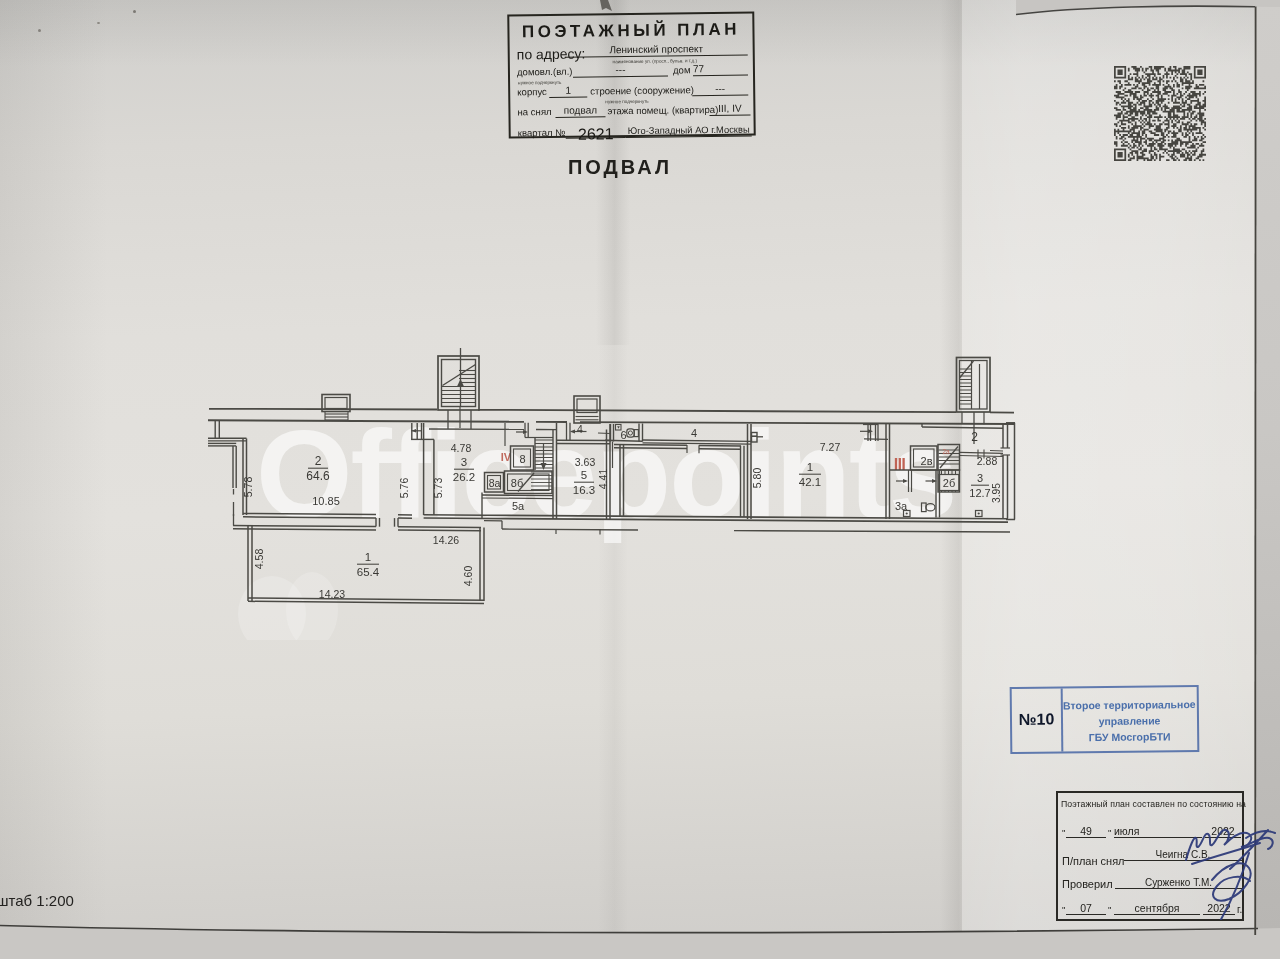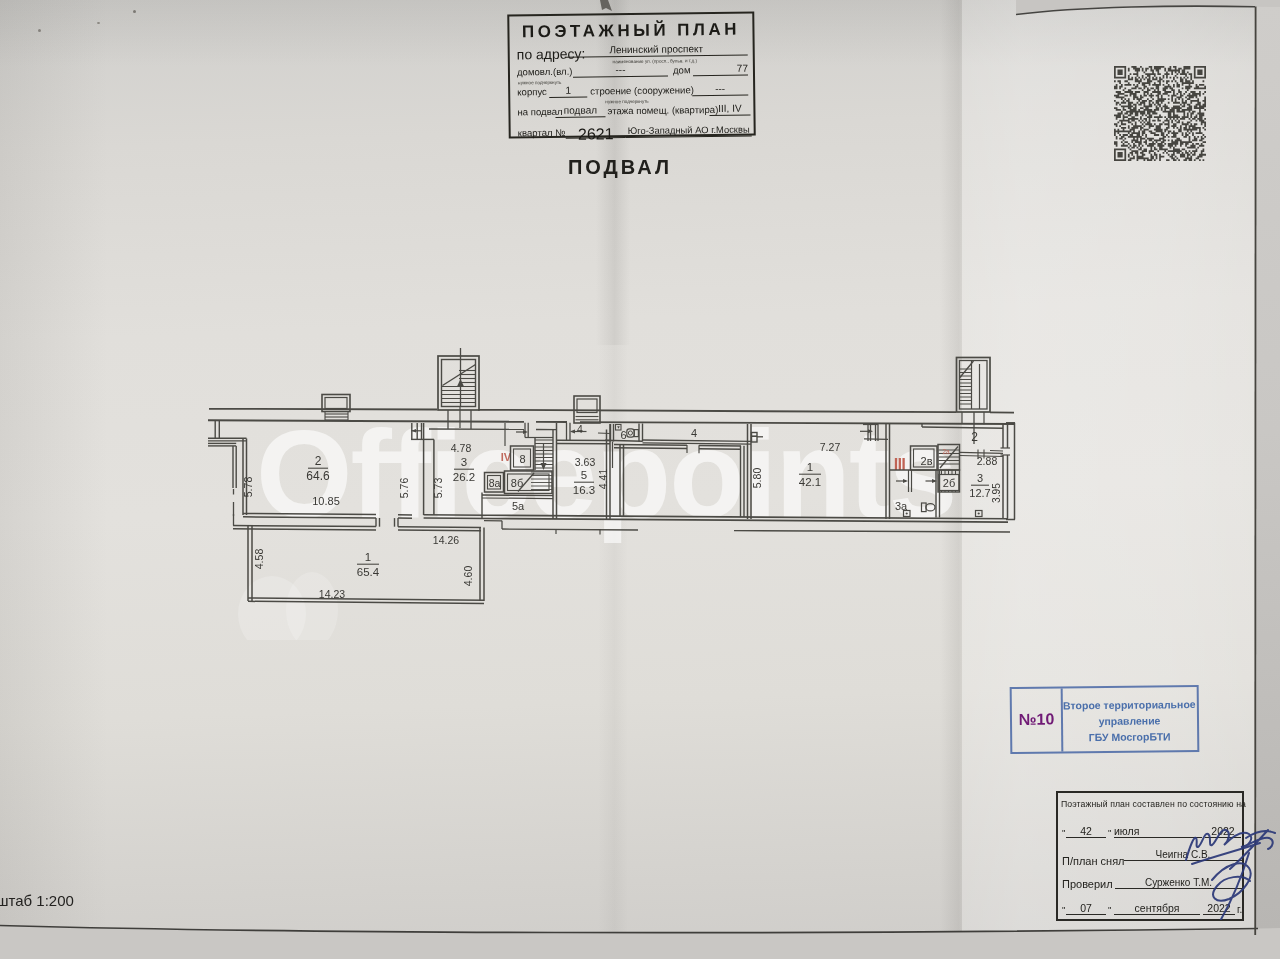--- a/index.html
+++ b/index.html
@@ -51,30 +51,30 @@
 
   <div class="abs" style="left:0;top:6px;width:100%;text-align:center;font-size:17px;font-weight:bold;letter-spacing:3.5px;white-space:nowrap">ПОЭТАЖНЫЙ ПЛАН</div>
 
   <div class="abs" style="left:7px;top:30px;font-size:14px">по адресу:</div>
   <div class="abs" style="left:55px;top:29px;width:183px;height:13px;border-bottom:1.4px solid #26251f;text-align:center;font-size:10px">Ленинский проспект</div>
   <div class="abs" style="left:60px;top:44px;width:170px;text-align:center;font-size:4.6px;color:#3a3934">наименование ул. (просп., бульв. и т.д.)</div>
 
   <div class="abs" style="left:7px;top:50px;font-size:9.6px">домовл.(вл.)</div>
   <div class="abs" style="left:63px;top:49px;width:95px;height:13px;border-bottom:1.4px solid #26251f;text-align:center;font-size:10px">---</div>
   <div class="abs" style="left:163px;top:50px;font-size:9.6px">дом</div>
-  <div class="abs" style="left:183px;top:49px;width:55px;height:13px;border-bottom:1.4px solid #26251f;text-align:right;font-size:10px">77</div>
+  <div class="abs" style="left:183px;top:49px;width:55px;height:13px;border-bottom:1.4px solid #26251f;text-align:left;font-size:10px">77</div>
   <div class="abs" style="left:8px;top:64px;font-size:4.6px;color:#3a3934">нужное подчеркнуть</div>
 
   <div class="abs" style="left:7px;top:70px;font-size:9.6px">корпус</div>
   <div class="abs" style="left:39px;top:69px;width:38px;height:13px;border-bottom:1.4px solid #26251f;text-align:center;font-size:10px">1</div>
   <div class="abs" style="left:80px;top:70px;font-size:9.6px">строение (сооружение)</div>
   <div class="abs" style="left:182px;top:69px;width:56px;height:13px;border-bottom:1.4px solid #26251f;text-align:center;font-size:10px">---</div>
   <div class="abs" style="left:95px;top:84px;font-size:4.6px;color:#3a3934">нужное подчеркнуть</div>
 
-  <div class="abs" style="left:7px;top:90px;font-size:9.6px">на подвал</div>
+  <div class="abs" style="left:7px;top:90px;font-size:9.6px">на снял</div>
   <div class="abs" style="left:45px;top:89px;width:50px;height:13px;border-bottom:1.4px solid #26251f;text-align:center;font-size:10px">подвал</div>
   <div class="abs" style="left:97px;top:90px;font-size:9.6px">этажа помещ. (квартира)</div>
   <div class="abs" style="left:199px;top:89px;width:41px;height:13px;border-bottom:1.4px solid #26251f;text-align:center;font-size:10px">III, IV</div>
 
   <div class="abs" style="left:7px;top:111px;font-size:9.6px">квартал №</div>
   <div class="abs" style="left:55px;top:110px;width:60px;height:13px;border-bottom:1.4px solid #26251f;text-align:center;font-size:16px">2621</div>
   <div class="abs" style="left:115px;top:110px;width:126px;height:13px;border-bottom:1.4px solid #26251f;text-align:center;font-size:9.4px;white-space:nowrap">Юго-Западный АО г.Москвы</div>
 </div>
 
 <div class="abs" style="left:500px;top:156px;width:240px;text-align:center;font-size:20px;font-weight:bold;letter-spacing:3px;color:#21201c">ПОДВАЛ</div>
@@ -458,31 +458,31 @@
 <text x="368.0" y="575.5" font-size="11.5" fill="#3a3935" text-anchor="middle">65.4</text>
 <text x="332.0" y="598.0" font-size="10.5" fill="#3a3935" text-anchor="middle">14.23</text>
 <text x="263.0" y="559.0" font-size="10.5" fill="#3a3935" text-anchor="middle" transform="rotate(-90.0 263.0 559.0)">4.58</text>
 <text x="472.0" y="576.0" font-size="10.5" fill="#3a3935" text-anchor="middle" transform="rotate(-90.0 472.0 576.0)">4.60</text>
   </svg>
 
 <div class="abs" style="left:1010px;top:686px;width:189px;height:67px;border:2.6px solid rgba(72,102,164,0.85);transform:rotate(-0.6deg)">
 
   <div class="abs" style="left:49px;top:0;width:2.4px;height:100%;background:rgba(72,102,164,0.85)"></div>
 
-  <div class="abs" style="left:0;top:22px;width:49px;text-align:center;font-size:16px;font-weight:bold;color:#701a75">№10</div>
+  <div class="abs" style="left:0;top:22px;width:49px;text-align:center;font-size:16px;font-weight:bold;color:#0f172a">№10</div>
 
   <div class="abs" style="left:49px;top:9px;width:137px;text-align:center;font-size:10.5px;font-weight:bold;color:#4a6fab;line-height:16px">Второе территориальное управление ГБУ&nbsp;МосгорБТИ</div>
 </div>
 
 <div class="abs" style="left:1056px;top:791px;width:188px;height:130px;border:2px solid #2a2925;color:#24231f">
 
   <div class="abs" style="left:3px;top:6px;width:182px;font-size:8.7px;letter-spacing:0.1px;white-space:nowrap">Поэтажный план составлен по состоянию на</div>
 
   <div class="abs" style="left:4px;top:34px;font-size:9.5px">"</div>
-  <div class="abs" style="left:8px;top:32px;width:40px;border-bottom:1.3px solid #2a2925;text-align:center;font-size:10.5px">42</div>
+  <div class="abs" style="left:8px;top:32px;width:40px;border-bottom:1.3px solid #2a2925;text-align:center;font-size:10.5px">49</div>
   <div class="abs" style="left:50px;top:34px;font-size:9.5px">"</div>
   <div class="abs" style="left:56px;top:32px;width:88px;border-bottom:1.3px solid #2a2925;text-align:left;font-size:10.5px">июля</div>
   <div class="abs" style="left:147px;top:32px;width:36px;border-bottom:1.3px solid #2a2925;text-align:center;font-size:10.5px">2022</div>
 
   <div class="abs" style="left:4px;top:62px;font-size:11px">П/план снял</div>
   <div class="abs" style="left:66px;top:56px;width:118px;border-bottom:1.3px solid #2a2925;text-align:center;font-size:10px">Чеигна С.В.</div>
 
   <div class="abs" style="left:4px;top:85px;font-size:11px">Проверил</div>
   <div class="abs" style="left:57px;top:84px;width:127px;border-bottom:1.3px solid #2a2925;text-align:center;font-size:10px">Сурженко Т.М.</div>
 

